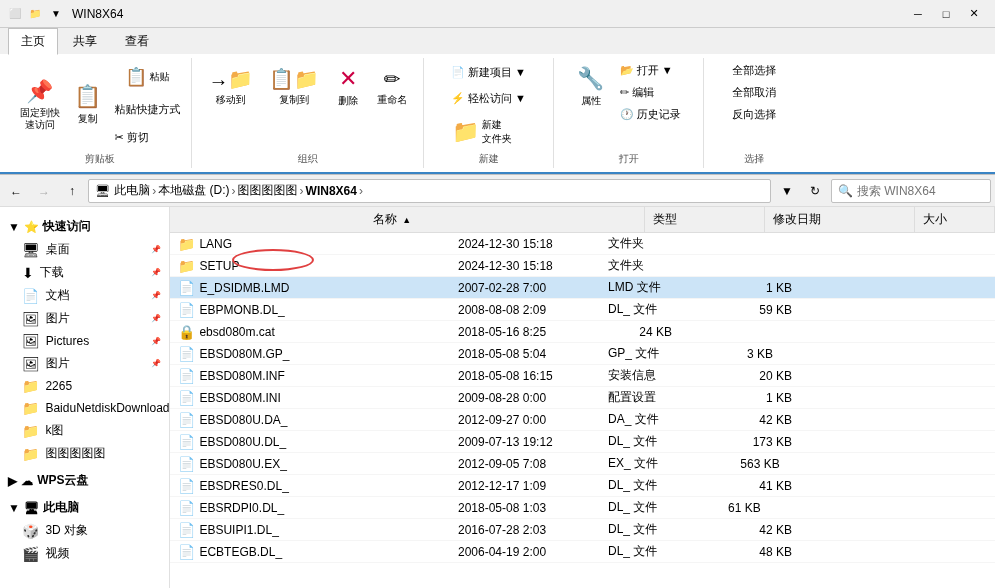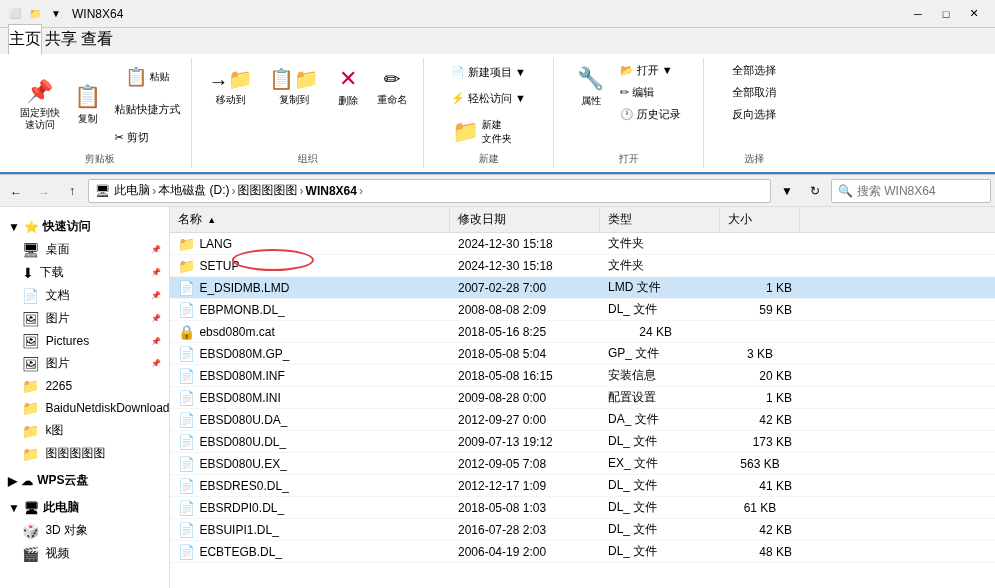--- a/index.html
+++ b/index.html
@@ -34,22 +34,22 @@
       border-bottom: 1px solid #c0c0c0;
     }
     .ribbon-tabs {
       display: flex;
       padding: 0 8px;
       gap: 2px;
       height: 26px;
       align-items: flex-end;
     }
     .ribbon-tab {
-      padding: 4px 0;
-      font-size: 16px;
+      padding: 4px 12px;
+      font-size: 12px;
       cursor: pointer;
       border: 1px solid transparent;
       border-bottom: none;
       background: transparent;
     }
     .ribbon-tab.active {
       background: #fff;
       border-color: #c0c0c0;
       border-bottom: 1px solid #fff;
       margin-bottom: -1px;
@@ -194,20 +194,21 @@
       flex: 1;
       background: #fff;
       overflow-y: auto;
     }
     .file-list-header {
       display: flex;
       background: #f0f0f0;
       border-bottom: 1px solid #ddd;
       position: sticky;
       top: 0;
+      justify-content: flex-end;
     }
     .col-header {
       padding: 4px 8px;
       font-size: 12px;
       border-right: 1px solid #ddd;
       cursor: pointer;
     }
     .col-name { width: 280px; }
     .col-date { width: 150px; }
     .col-type { width: 120px; }
@@ -471,25 +472,25 @@
       </div>
     </div>
   </div>
 
   <div class="file-list" style="position:relative">
     <div class="file-list-header">
       <div class="col-header col-name">
         <span>名称</span>
         <span class="col-sort-arrow">▲</span>
       </div>
+      <div class="col-header col-type">
+        <span>类型</span>
+      </div>
       <div class="col-header col-date">
         <span>修改日期</span>
-      </div>
-      <div class="col-header col-type">
-        <span>类型</span>
       </div>
       <div class="col-header col-size">
         <span>大小</span>
       </div>
     </div>
 
     <div id="file-rows-container">
         <div class="file-row">
       <div class="file-cell col-name" style="display:flex;align-items:center;gap:4px">
         <span style="font-size:14px">📁</span>
@@ -597,21 +598,21 @@
       <div class="file-cell col-type">DL_ 文件</div>
       <div class="file-cell col-size" style="text-align:right">41 KB</div>
     </div>
         <div class="file-row">
       <div class="file-cell col-name" style="display:flex;align-items:center;gap:4px">
         <span style="font-size:14px">📄</span>
         <span>EBSRDPI0.DL_</span>
       </div>
       <div class="file-cell col-date">2018-05-08 1:03</div>
       <div class="file-cell col-type">DL_ 文件</div>
-      <div class="file-cell col-size" style="text-align:center">61 KB</div>
+      <div class="file-cell col-size" style="text-align:left">61 KB</div>
     </div>
         <div class="file-row">
       <div class="file-cell col-name" style="display:flex;align-items:center;gap:4px">
         <span style="font-size:14px">📄</span>
         <span>EBSUIPI1.DL_</span>
       </div>
       <div class="file-cell col-date">2016-07-28 2:03</div>
       <div class="file-cell col-type">DL_ 文件</div>
       <div class="file-cell col-size" style="text-align:right">42 KB</div>
     </div>

